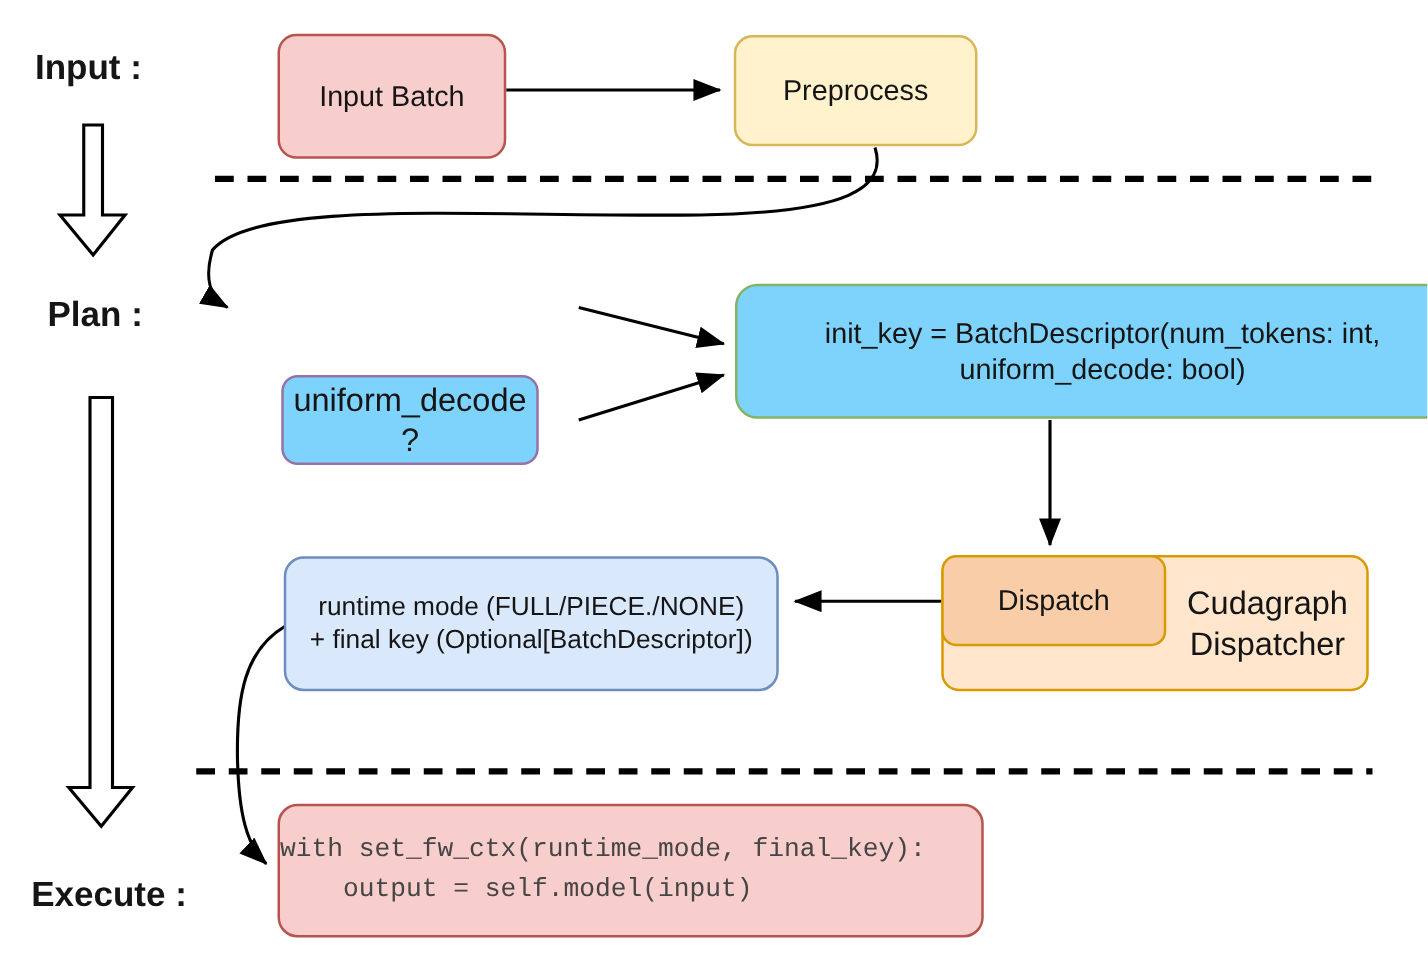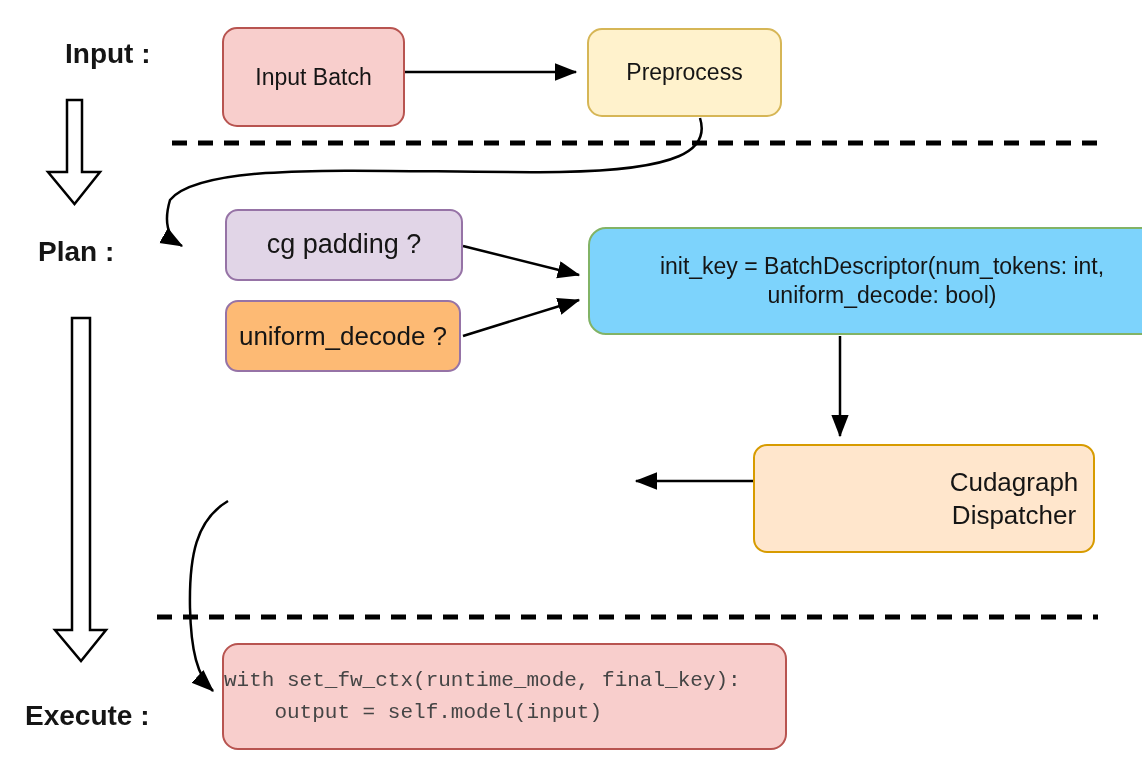--- a/index.html
+++ b/index.html
@@ -22,22 +22,22 @@
   }
   .node-preprocess {
     left:587px; top:28px; width:195px; height:89px;
     background:#fff2cc; border:2px solid #d6b656; border-radius:15px; font-size:23px;
   }
   .node-cg-padding {
     left:225px; top:209px; width:238px; height:72px;
     background:#e1d5e7; border:2px solid #9673a6; border-radius:13px; font-size:27px;
   }
   .node-uniform-decode {
-    left:225px; top:300px; width:236px; height:72px;
-    background:#fdba74; border:2px solid #9673a6; border-radius:13px; font-size:26px;
+    left:225px; top:300px; width:206px; height:72px;
+    background:#7dd3fc; border:2px solid #9673a6; border-radius:13px; font-size:26px;
   }
   .node-init-key {
     left:588px; top:227px; width:588px; height:108px;
     background:#7dd3fc; border:2px solid #82b366; border-radius:18px;
     font-size:23px; white-space:nowrap;
   }
   .node-dispatcher-outer {
     left:753px; top:444px; width:342px; height:109px;
     background:#ffe6cc; border:2px solid #d79b00; border-radius:14px;
   }
@@ -54,21 +54,21 @@
     background:#dae8fc; border:2px solid #6c8ebf; border-radius:16px;
     font-size:21px; white-space:nowrap;
   }
   .node-execute-code {
     left:222px; top:643px; width:565px; height:107px;
     background:#f8cecc; border:2px solid #b85450; border-radius:16px;
     align-items:flex-start; padding-left:0;
     font-family:"Liberation Mono", monospace; font-size:21px; color:#454545;
     white-space:pre; line-height:32px;
   }
-  .stage-input   { left:28px;  top:38px;margin-left:37px;  }
+  .stage-input   { left:28px;  top:38px;  }
   .stage-plan    { left:38px;  top:236px; }
   .stage-execute { left:25px;  top:668px;margin-top:32px; }
 </style>
 </head>
 <body>
 
 <div class="canvas">
 
   <svg class="connector-layer" viewBox="0 0 1142 770" xmlns="http://www.w3.org/2000/svg">
     <defs>
@@ -97,40 +97,44 @@
   <div class="stage-label stage-execute">Execute :</div>
 
   <div class="node node-input-batch">
     <span>Input Batch</span>
   </div>
 
   <div class="node node-preprocess">
     <span>Preprocess</span>
   </div>
 
-  <div class="node node-cg-padding">
-    <span>cg padding ?</span>
-  </div>
 
   <div class="node node-uniform-decode">
     <span>uniform_decode ?</span>
   </div>
 
   <div class="node node-init-key">
     <span>init_key = BatchDescriptor(num_tokens: int,</span>
     <span>uniform_decode: bool)</span>
   </div>
 
   <div class="node node-dispatcher-outer"></div>
 
+  <div class="node node-dispatch-inner">
+    <span>Dispatch</span>
+  </div>
 
   <div class="node label-dispatcher">
     <span>Cudagraph</span>
     <span>Dispatcher</span>
   </div>
 
+  <div class="node node-runtime">
+    <span>runtime mode (FULL/PIECE./NONE)</span>
+    <span>+ final key (Optional[BatchDescriptor])</span>
+  </div>
 
   <div class="node node-execute-code">
     <span>with set_fw_ctx(runtime_mode, final_key):</span>
     <span>    output = self.model(input)</span>
   </div>
 
 </div>
 
 </body></html>

